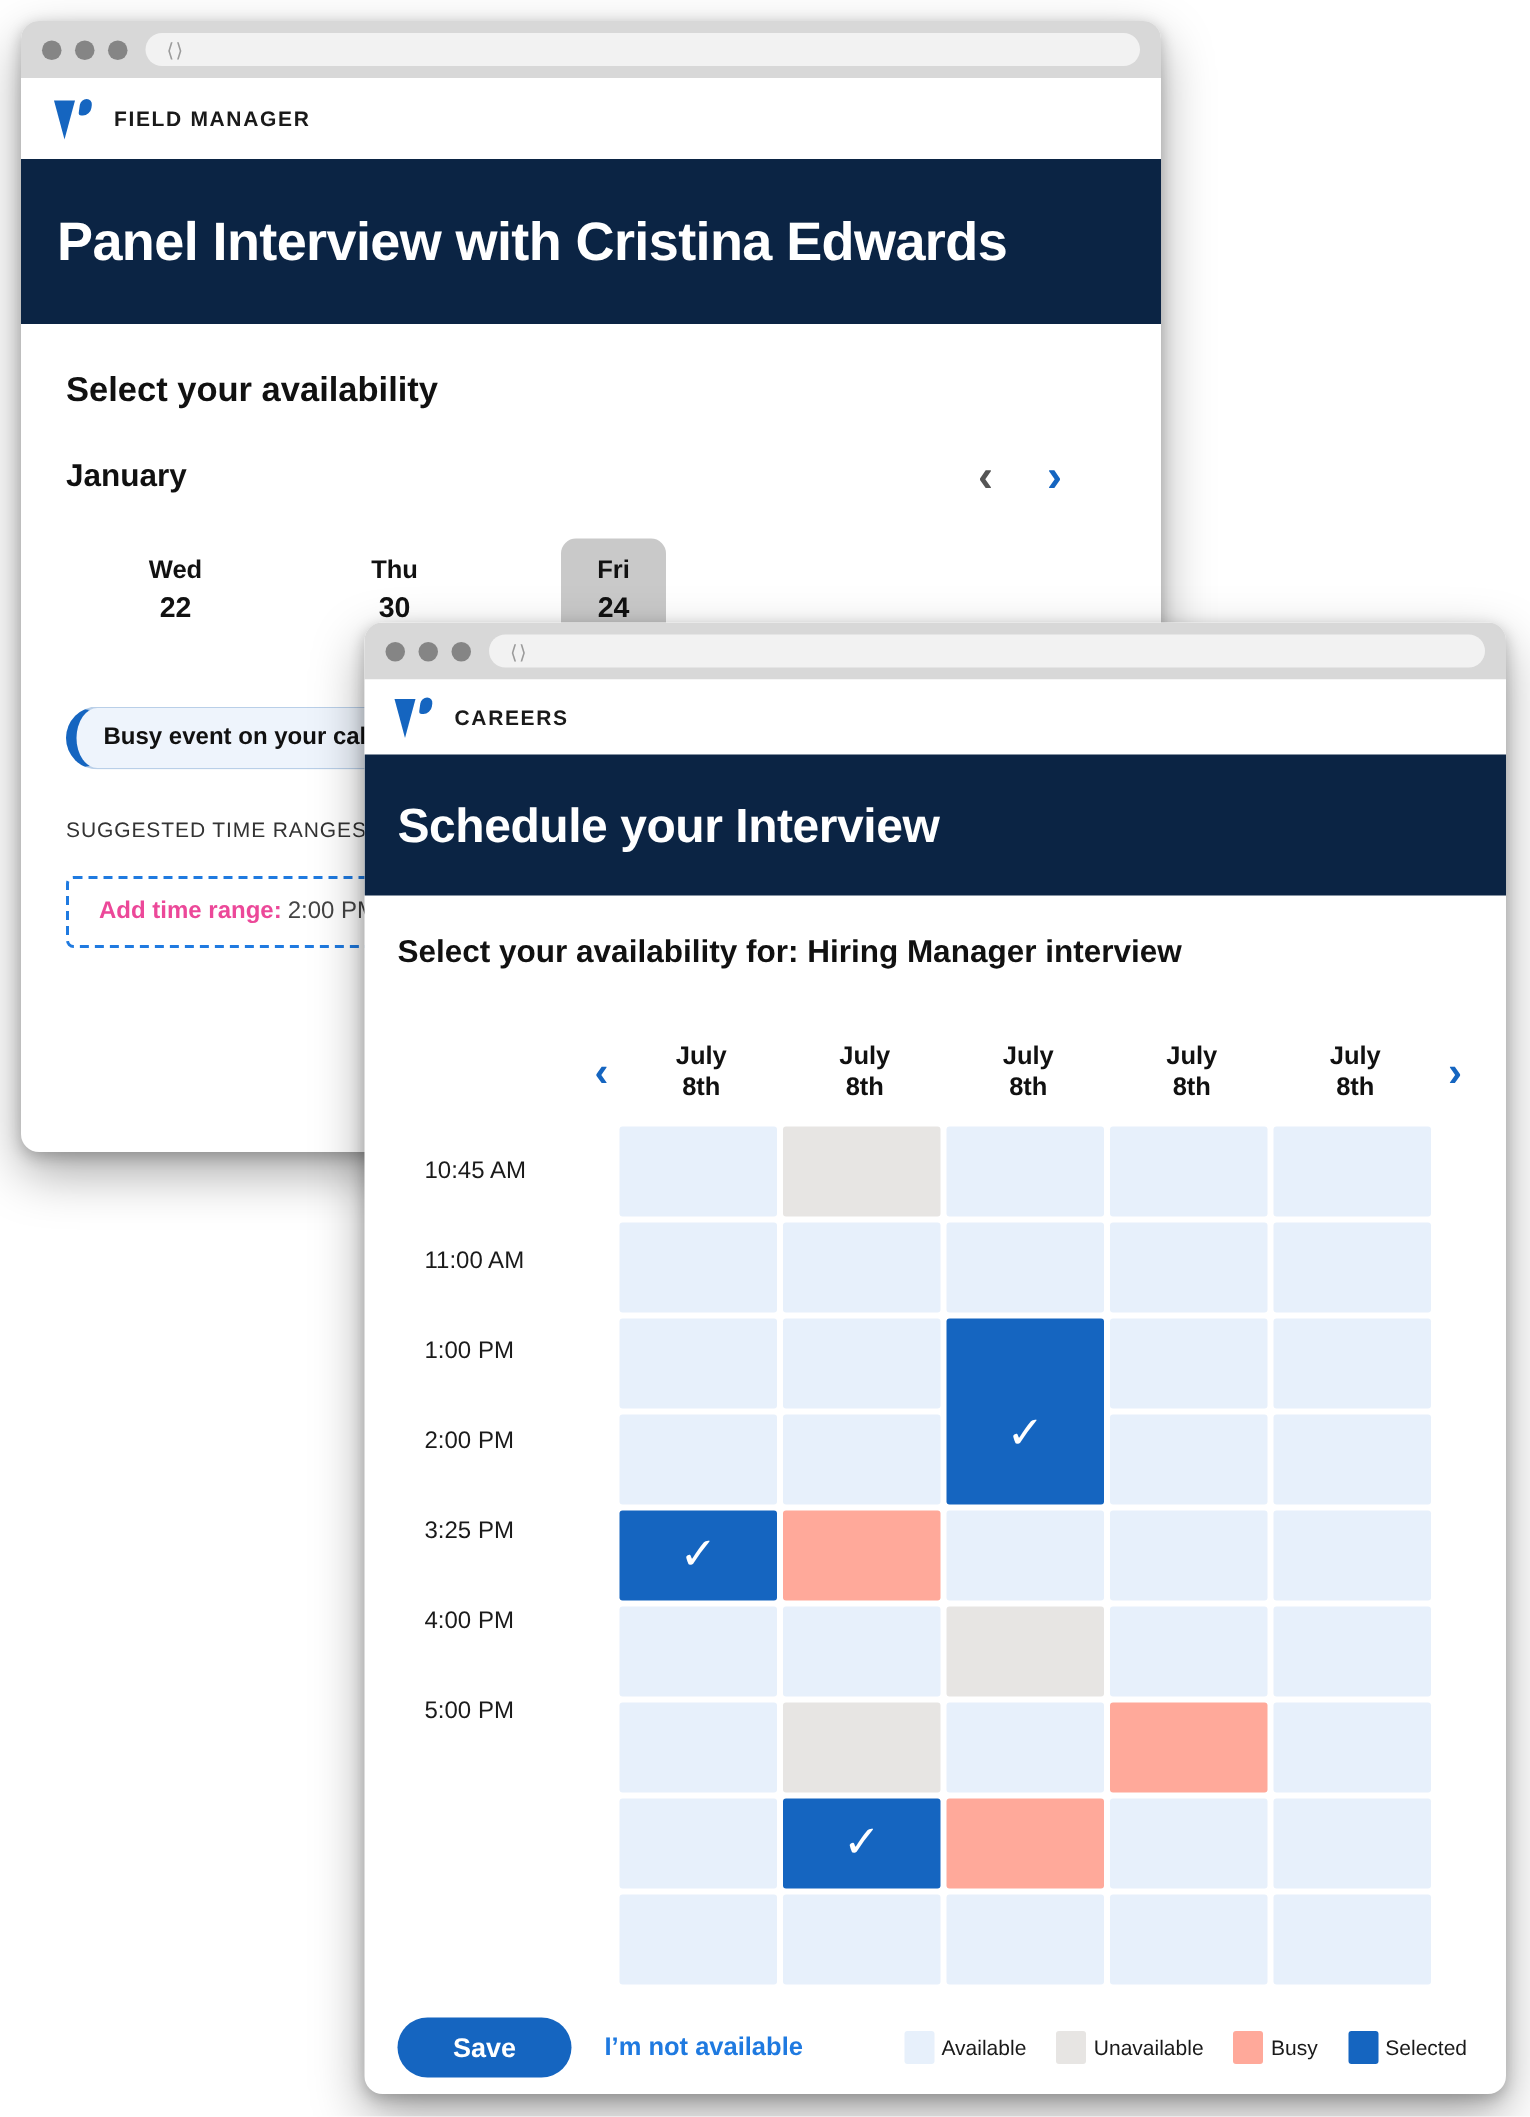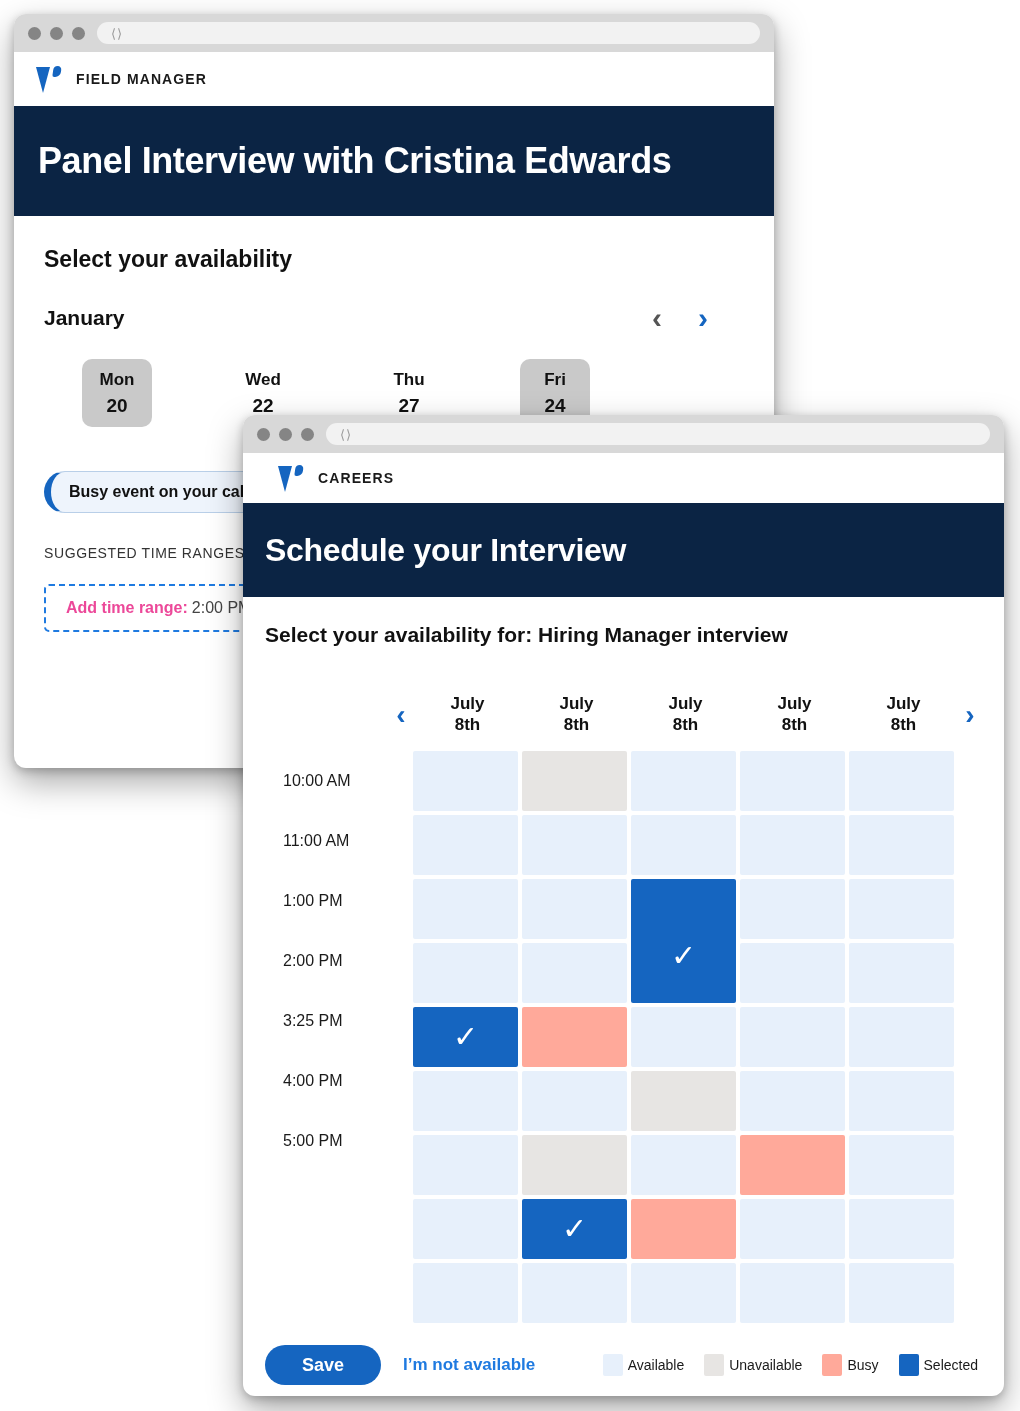--- a/index.html
+++ b/index.html
@@ -42,21 +42,21 @@
     letter-spacing: 1px;
   }
   .brandbar {
     height: 54px;
     background: #fff;
     display: flex;
     align-items: center;
     gap: 14px;
     padding-left: 22px;
   }
-  .brandbar.small { height: 50px; padding-left: 35px; }
+  .brandbar.small { height: 50px; padding-left: 20px; }
   .logo { width: 26px; height: 28px; position: relative; flex: none; }
   .logo .v {
     position: absolute; left: 0; top: 2px;
     width: 0; height: 0;
     border-left: 7px solid transparent;
     border-right: 7px solid transparent;
     border-top: 26px solid #1565c0;
   }
   .logo .tick {
     position: absolute; right: 1px; top: 1px;
@@ -263,35 +263,29 @@
       <div class="month-row">
         <div class="month-label">January</div>
         <div class="month-navs">
           <span class="chev prev">‹</span>
           <span class="chev next">›</span>
         </div>
       </div>
 
       <div class="days-row" id="back-days">
           <div class="day-cell">
-            <div class="day-chip gray">
-              <div class="day-dow">Mon</div>
-              <div class="day-num">20</div>
-            </div>
-          </div>
-          <div class="day-cell">
             <div class="day-chip plain">
               <div class="day-dow">Wed</div>
               <div class="day-num">22</div>
             </div>
           </div>
           <div class="day-cell">
             <div class="day-chip plain">
               <div class="day-dow">Thu</div>
-              <div class="day-num">27</div>
+              <div class="day-num">30</div>
             </div>
           </div>
           <div class="day-cell">
             <div class="day-chip gray">
               <div class="day-dow">Fri</div>
               <div class="day-num">24</div>
             </div>
           </div>
         </div>
 
@@ -364,21 +358,21 @@
               <div>8th</div>
             </div>
           </div>
         <div class="navcol">
           <span class="chev next">›</span>
         </div>
       </div>
 
       <div class="grid-wrap">
         <div class="timelabels" id="front-timelabels">
-            <div class="timelabel">10:00 AM</div>
+            <div class="timelabel">10:45 AM</div>
             <div class="timelabel">11:00 AM</div>
             <div class="timelabel">1:00 PM</div>
             <div class="timelabel">2:00 PM</div>
             <div class="timelabel">3:25 PM</div>
             <div class="timelabel">4:00 PM</div>
             <div class="timelabel">5:00 PM</div>
           </div>
         <div class="gridspacer"></div>
         <div class="grid" id="front-grid">
             <div class="cell available" style="grid-column: 1;"></div>

